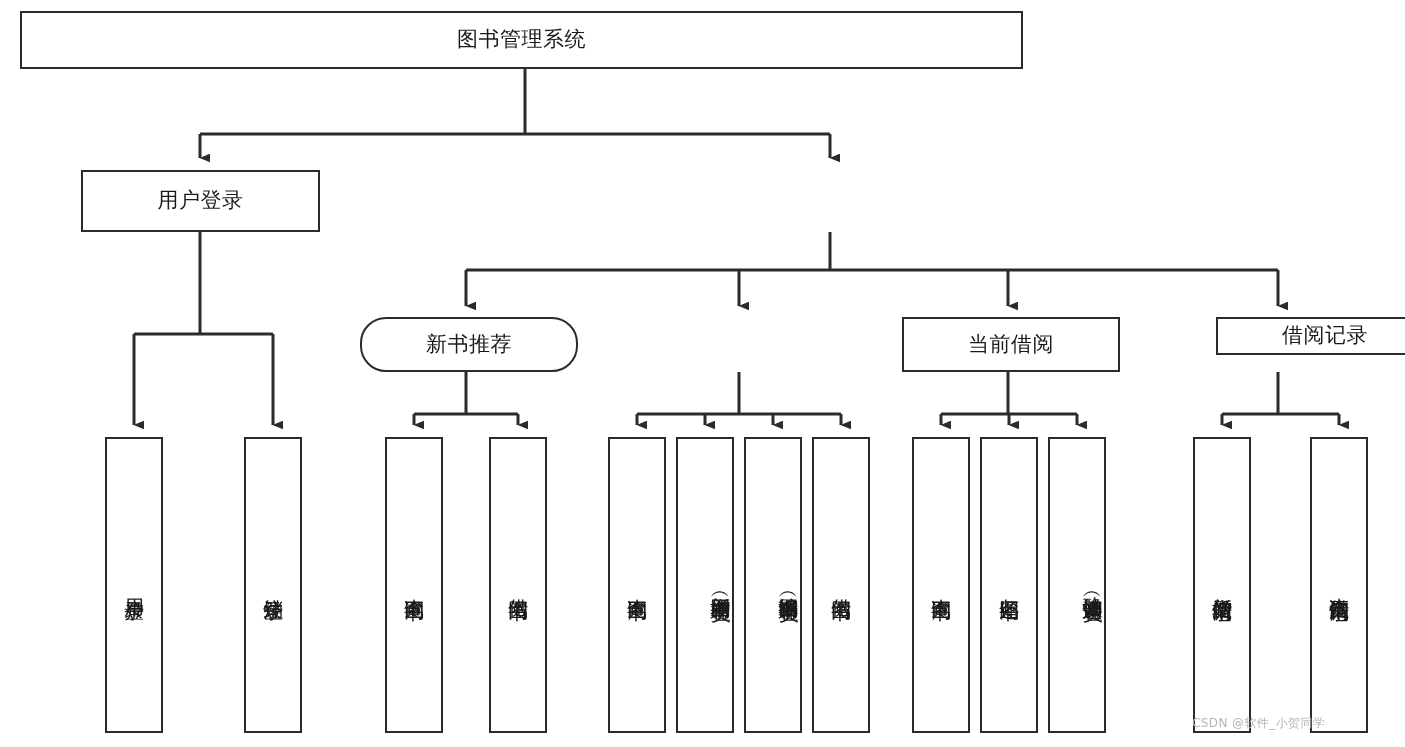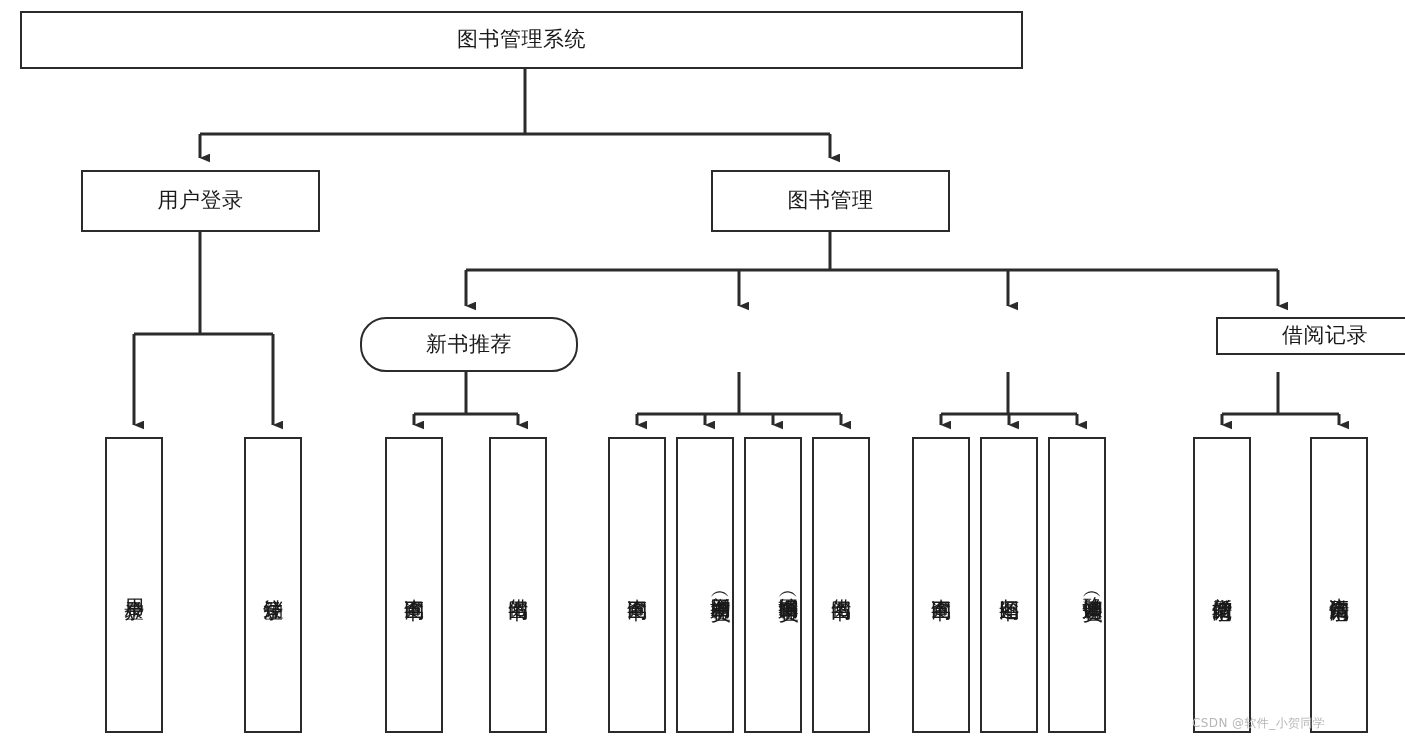--- a/index.html
+++ b/index.html
@@ -116,23 +116,23 @@
       <path d="M1278,372 L1278,414"></path>
       <path d="M1222,414 L1339,414"></path>
       <path d="M1222,414 L1222,425" marker-end="url(#arrow)"></path>
       <path d="M1339,414 L1339,425" marker-end="url(#arrow)"></path>
     </g>
   </svg>
 
   <div class="node horiz" style="left:20px; top:11px; width:1003px; height:58px;">图书管理系统</div>
 
   <div class="node horiz" style="left:81px; top:170px; width:239px; height:62px;">用户登录</div>
-  <div class="node horiz" style="left:711px; top:170px; width:239px; height:62px;">图书管理</div>
 
   <div class="node horiz" style="left:360px; top:317px; width:218px; height:55px;border-radius:26px;">新书推荐</div>
+  <div class="node horiz" style="left:902px; top:317px; width:218px; height:55px;">当前借阅</div>
   <div class="node horiz" style="left:1216px; top:317px; width:218px; height:38px;">借阅记录</div>
 
   <div class="node vert mid" style="left:105px; top:437px; width:58px; height:296px;">用户登录</div>
   <div class="node vert mid" style="left:244px; top:437px; width:58px; height:296px;">注销登录</div>
 
   <div class="node vert mid" style="left:385px; top:437px; width:58px; height:296px;">查询图书</div>
   <div class="node vert mid" style="left:489px; top:437px; width:58px; height:296px;">借阅图书</div>
 
   <div class="node vert mid" style="left:608px; top:437px; width:58px; height:296px;">查询图书</div>
   <div class="node vert" style="left:676px; top:437px; width:58px; height:296px;">新增图书（管理员）</div>

